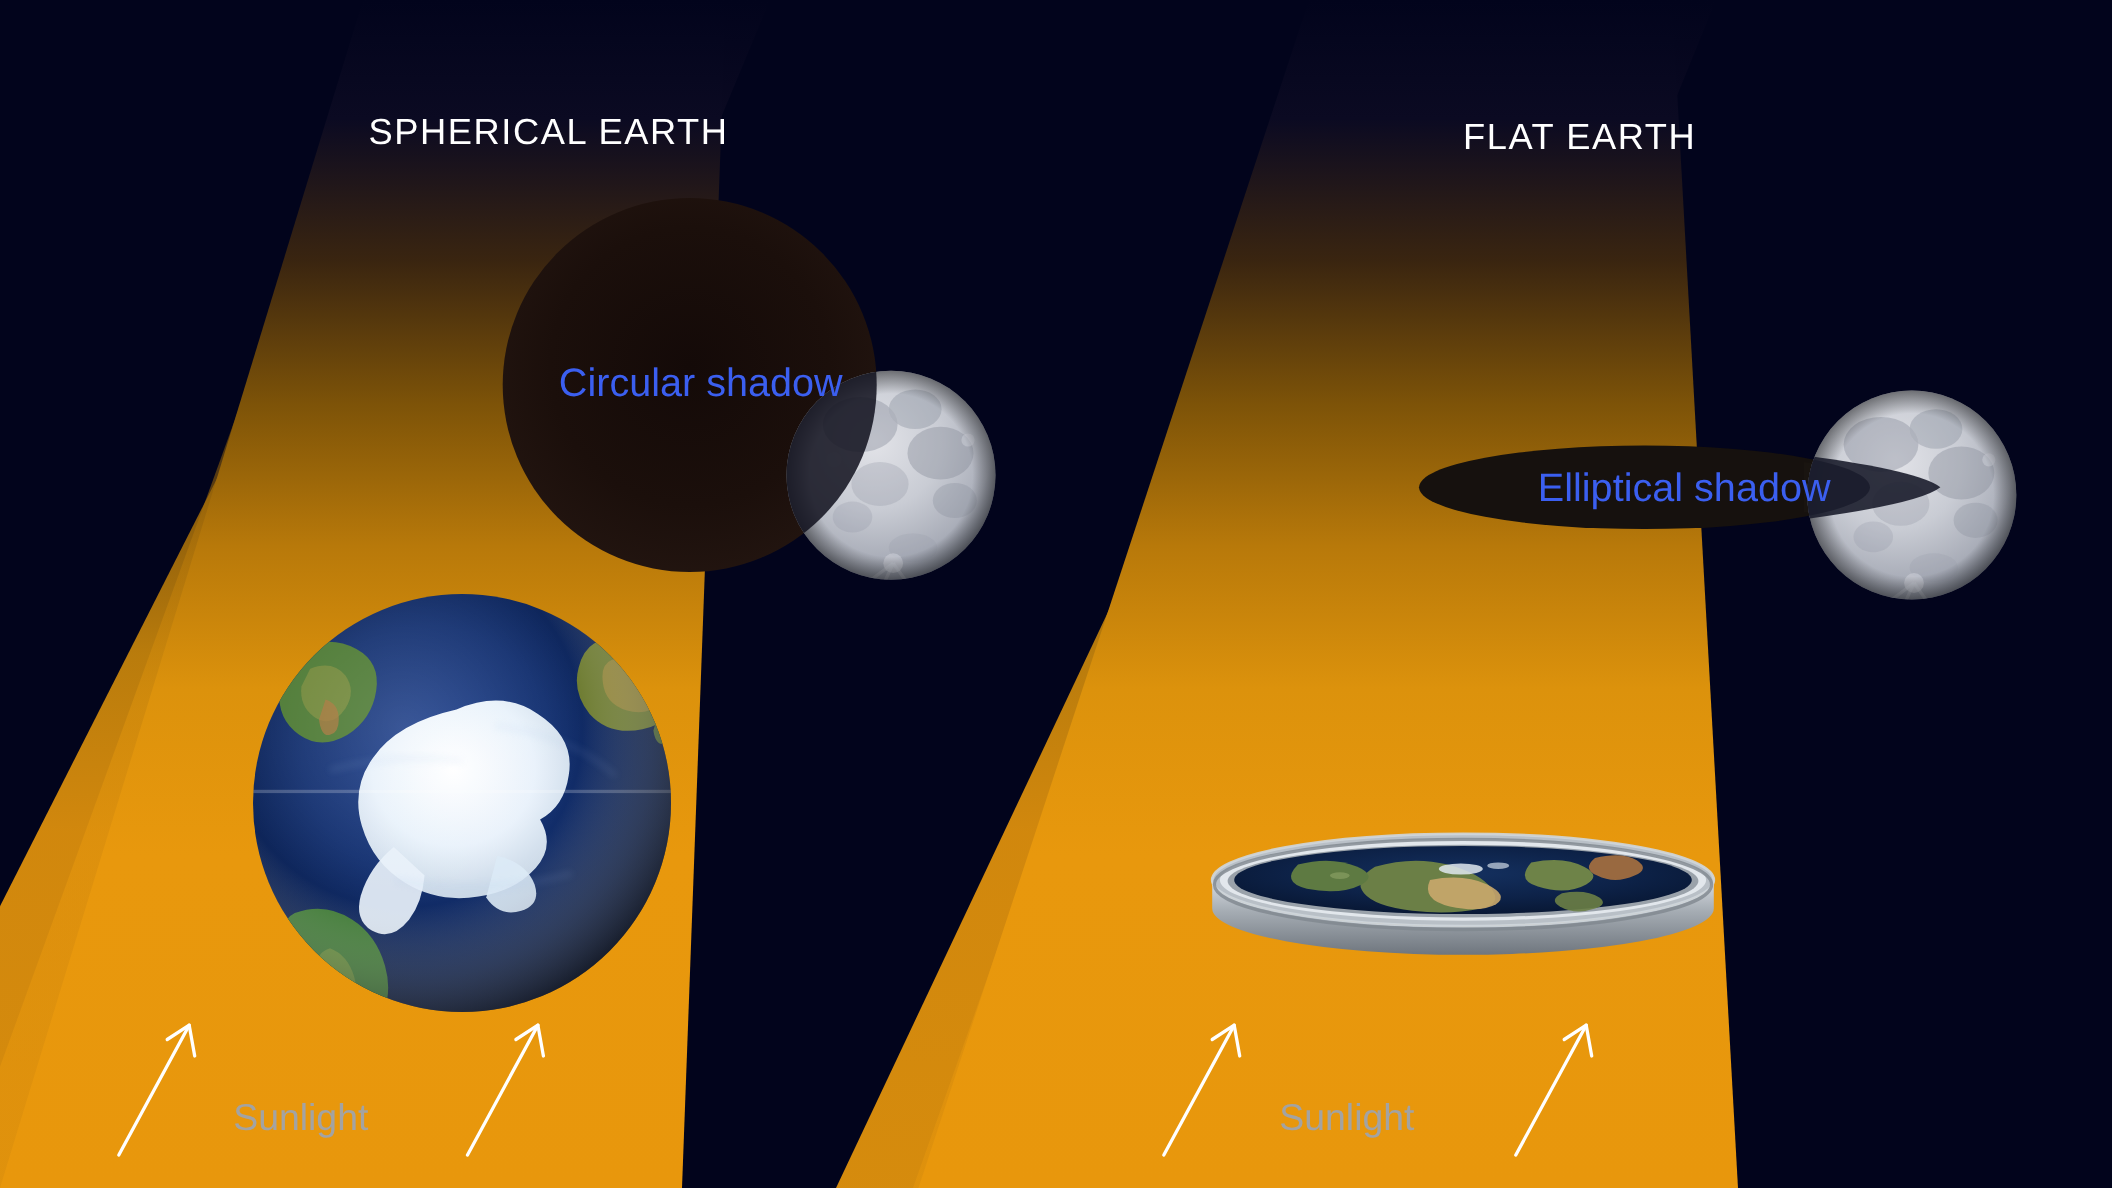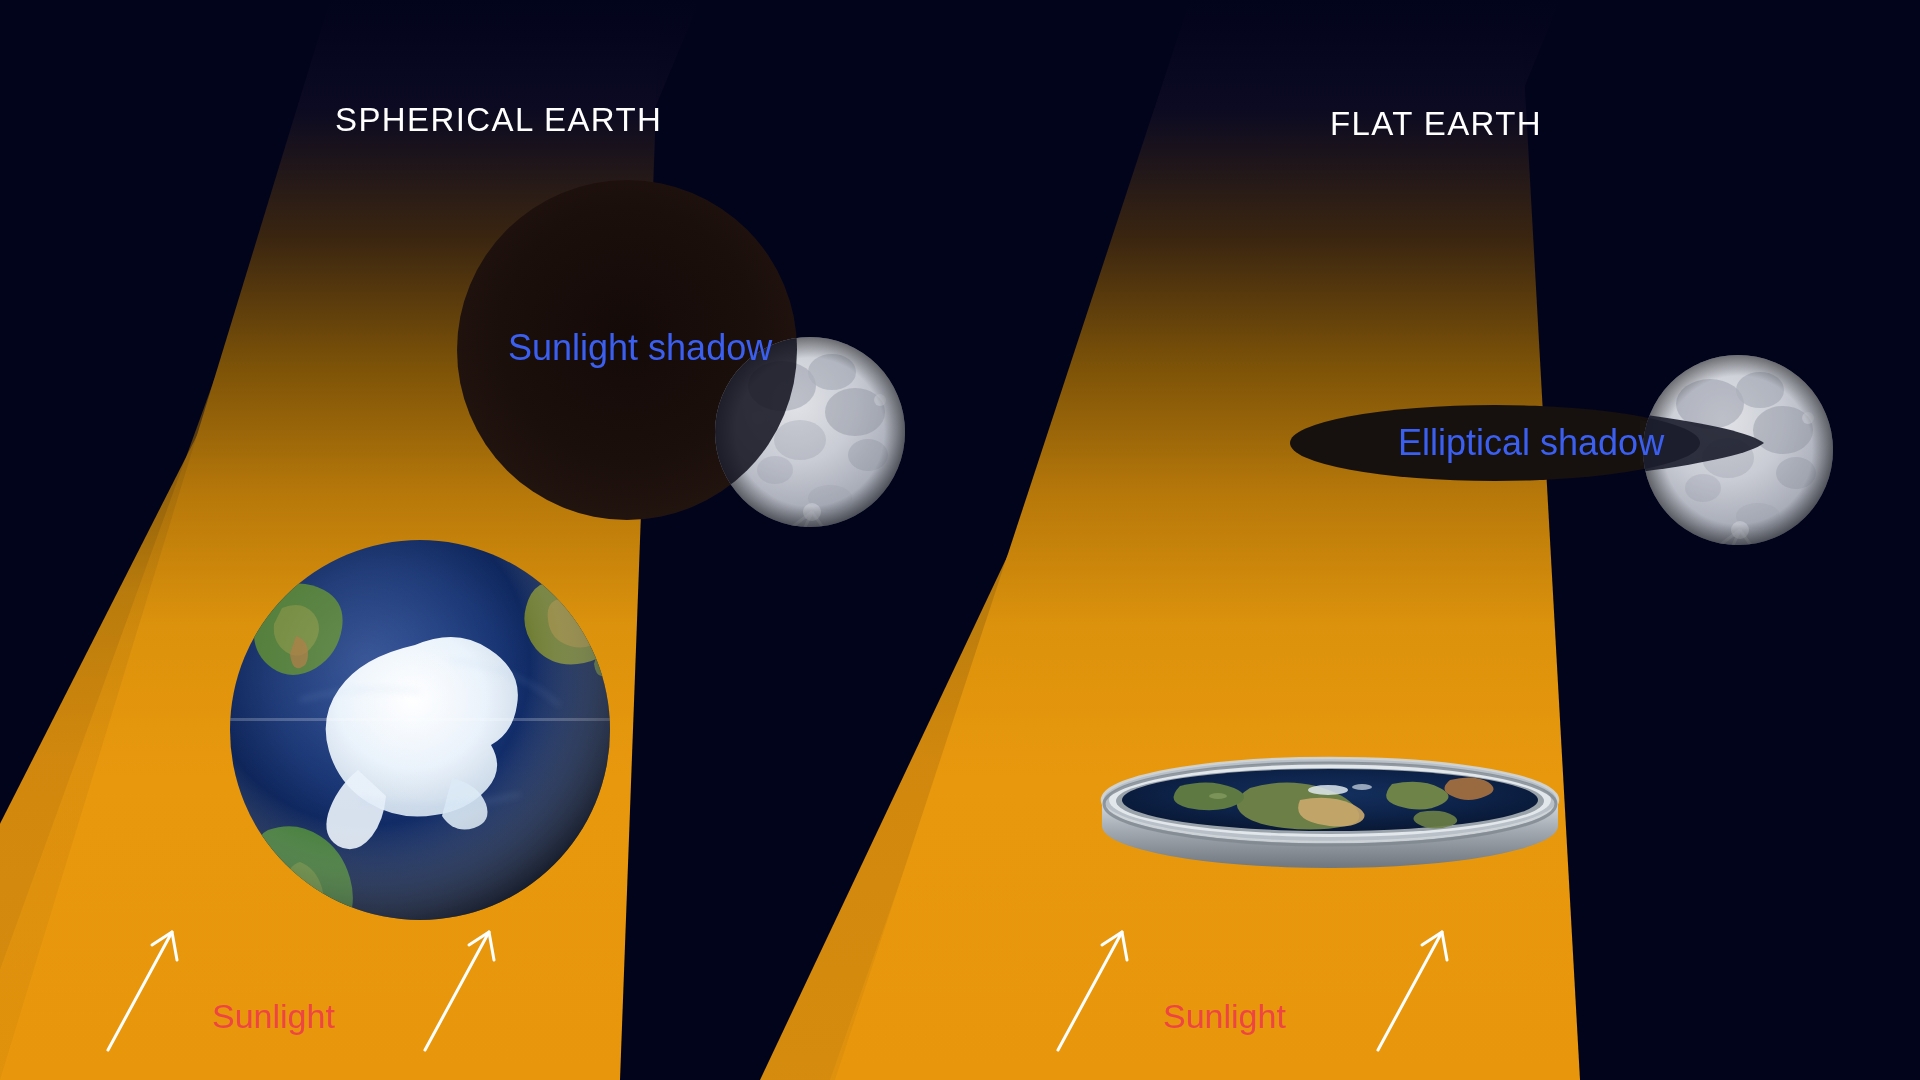--- a/index.html
+++ b/index.html
@@ -35,21 +35,21 @@
   .shadow-label {
     position: absolute;
     color: #3b5ff0;
     font-size: 36px;
     font-weight: 400;
     white-space: nowrap;
     font-family: "Liberation Sans", "DejaVu Sans", sans-serif;
   }
   .sunlight-label {
     position: absolute;
-    color: #ef4444;
+    color: #a3a3a3;
     font-size: 34px;
     font-weight: 400;
     white-space: nowrap;
     font-family: "Liberation Sans", "DejaVu Sans", sans-serif;
   }
 </style>
 </head>
 <body>
 
 <div id="stage">
@@ -305,21 +305,21 @@
         <path d="M1378 1050 L1442 932"></path>
         <path d="M1442 932 L1422 945 M1442 932 L1447 960"></path>
       </g>
     </g>
   </svg>
 
   <div class="panel-title" style="left:335px; top:65px;margin-top:36px;">SPHERICAL EARTH</div>
 
   <div class="panel-title" style="left:1330px; top:65px;margin-top:40px;">FLAT EARTH</div>
 
-  <div class="shadow-label" style="left:508px; top:327px;">Sunlight shadow</div>
+  <div class="shadow-label" style="left:508px; top:327px;">Circular shadow</div>
 
   <div class="shadow-label" style="left:1398px; top:422px;">Elliptical shadow</div>
 
   <div class="sunlight-label" style="left:212px; top:997px;">Sunlight</div>
 
   <div class="sunlight-label" style="left:1163px; top:997px;">Sunlight</div>
 
 </div>
 
 </body></html>

